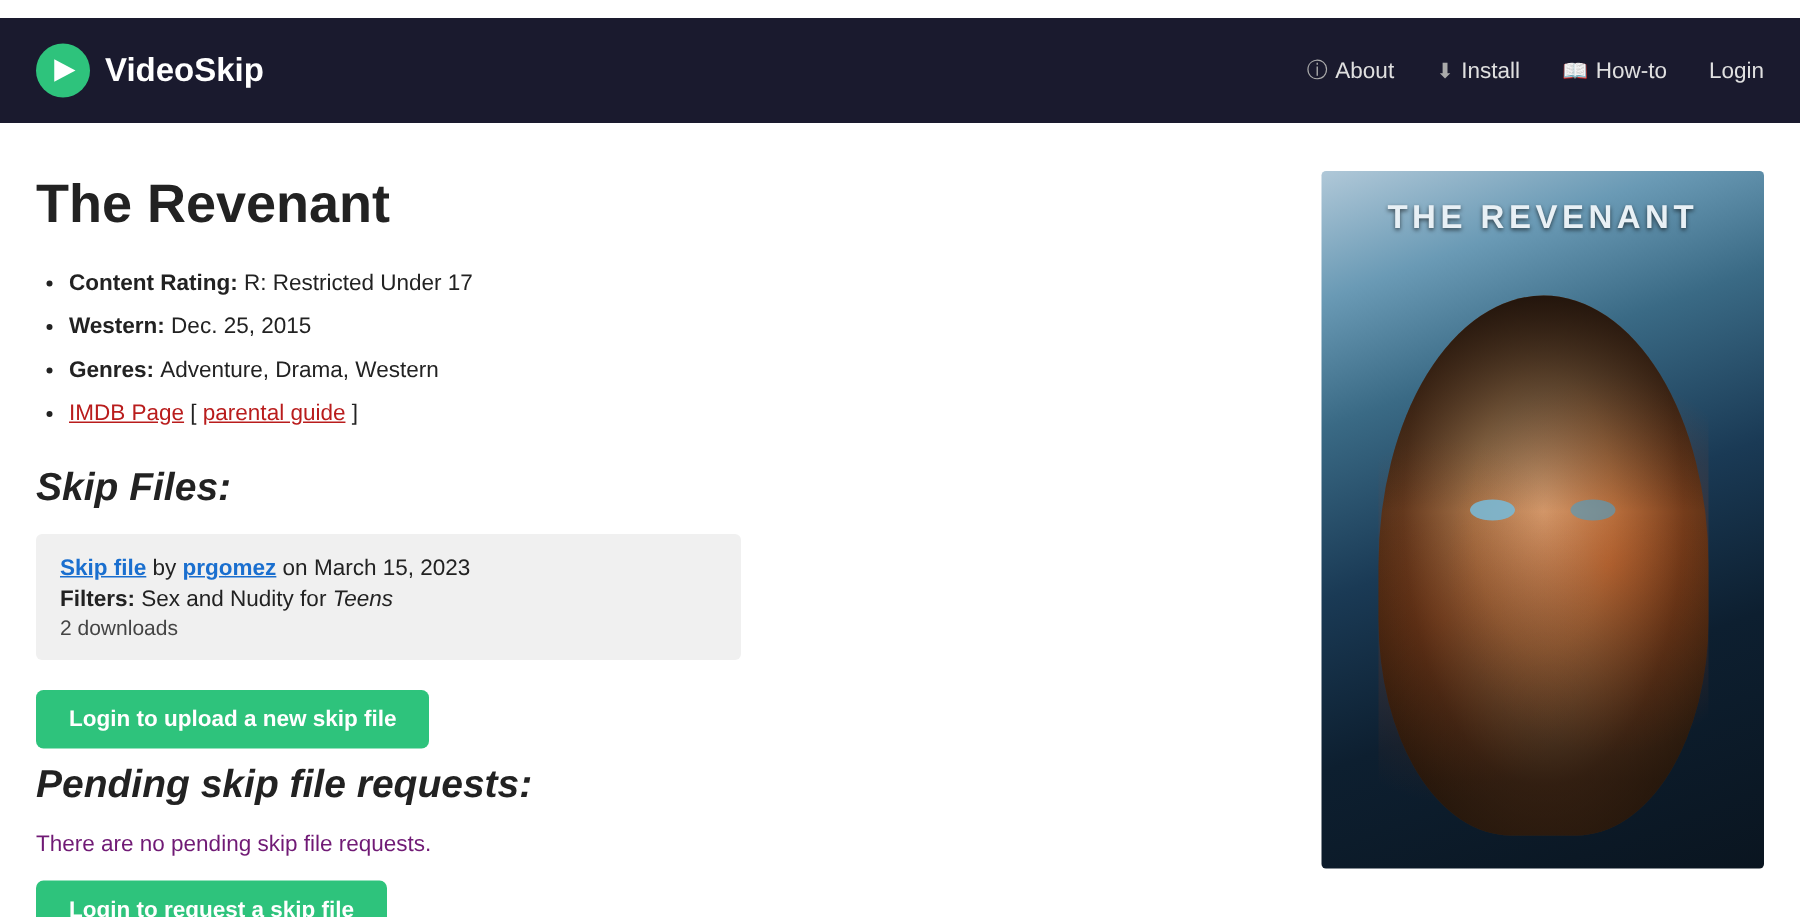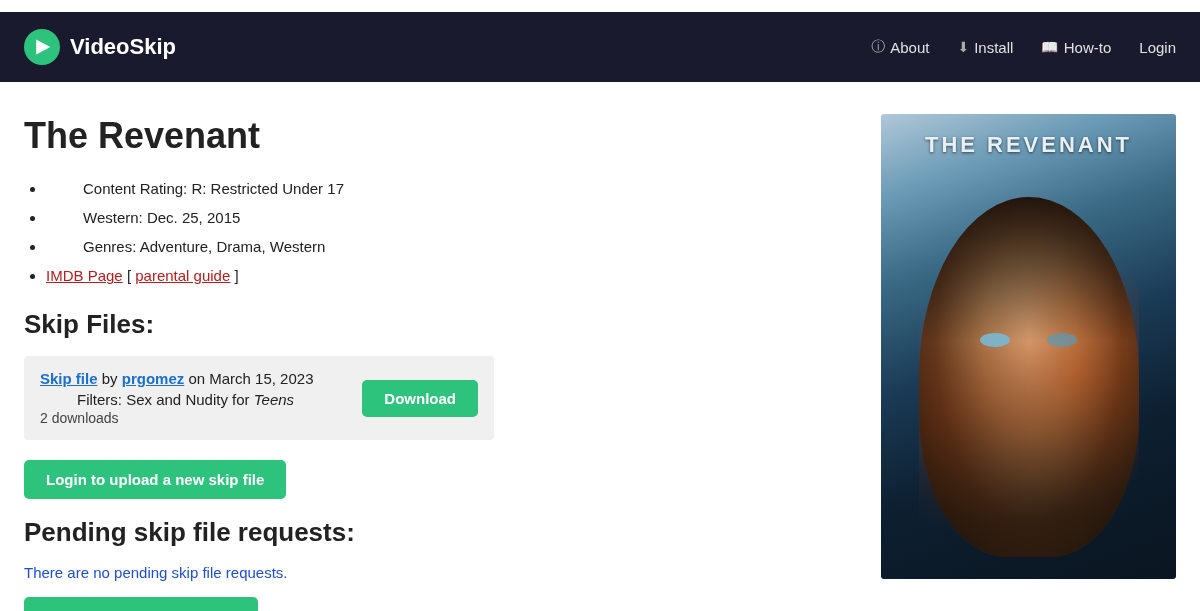--- a/index.html
+++ b/index.html
@@ -95,21 +95,22 @@
       color: #b91c1c;
       text-decoration: underline;
       cursor: pointer;
     }
 
     
     .section-heading {
       font-size: 26px;
       font-weight: 700;
       margin-bottom: 16px;
-      margin-top: 18px;
+      margin-top: 8px;
+      font-style: italic;
     }
     .skip-file-card {
       background: #f0f0f0;
       border-radius: 4px;
       padding: 14px 16px;
       display: flex;
       align-items: center;
       justify-content: space-between;
       margin-bottom: 20px;
       max-width: 470px;
@@ -125,21 +126,21 @@
       color: #1a6fcf;
       text-decoration: underline;
       font-weight: 700;
       cursor: pointer;
     }
     .skip-file-filters {
       font-size: 15px;
       margin-bottom: 2px;
     }
     .italic { font-style: italic; }
-    .bold { font-weight: 400; margin-left: 37px; }
+    .bold { font-weight: 700; }
     .skip-file-downloads {
       font-size: 14px;
       color: #444;
     }
     .btn-download {
       background: #2ec37c;
       color: #fff;
       border: none;
       border-radius: 5px;
       padding: 10px 22px;
@@ -161,21 +162,21 @@
       cursor: pointer;
       display: inline-block;
     }
 
     
     .pending-section {
       margin-top: 8px;
     }
     .pending-text {
       font-size: 15px;
-      color: #1d4ed8;
+      color: #701a75;
       margin-bottom: 16px;
     }
 
     
     .movie-poster {
       width: 295px;
       height: 465px;
       background: linear-gradient(
         160deg,
         #b0c8d8 0%,
@@ -326,21 +327,20 @@
           <a class="skip-file-link" href="#">prgomez</a>
           <span> on March 15, 2023</span>
         </div>
         <div class="skip-file-filters">
           <span class="bold">Filters:</span>
           <span>Sex and Nudity for </span>
           <span class="italic">Teens</span>
         </div>
         <div class="skip-file-downloads">2 downloads</div>
       </div>
-      <button class="btn-download">Download</button>
     </div>
 
     <button class="btn-login">Login to upload a new skip file</button>
 
     
     <div class="pending-section">
       <h2 class="section-heading">Pending skip file requests:</h2>
       <p class="pending-text">There are no pending skip file requests.</p>
       <button class="btn-login">Login to request a skip file</button>
     </div>

